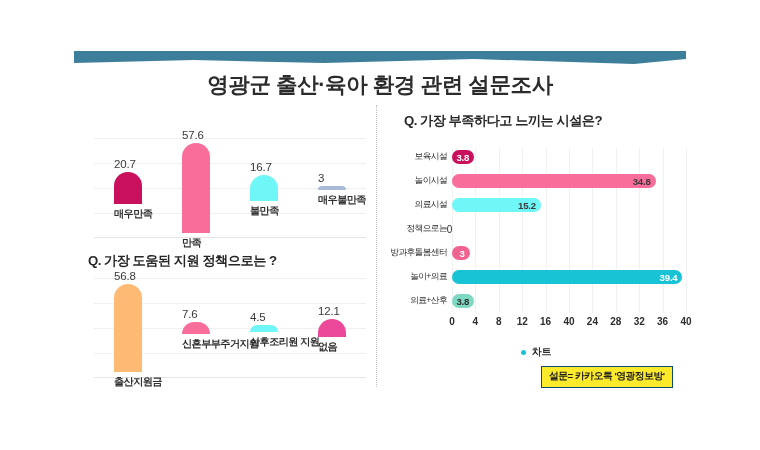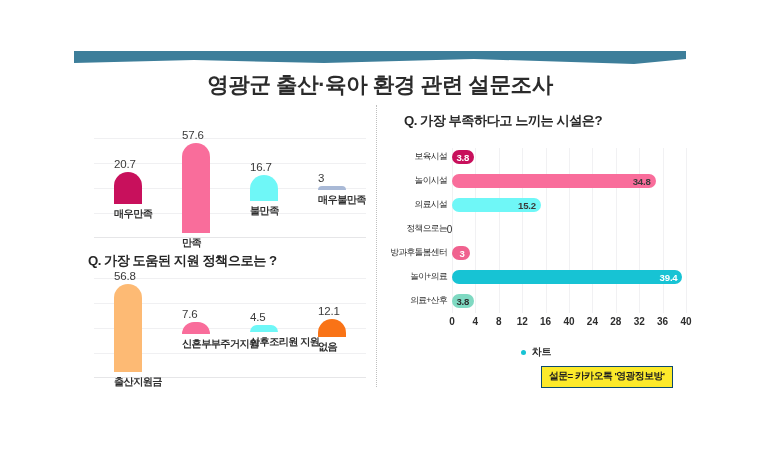--- a/index.html
+++ b/index.html
@@ -302,21 +302,21 @@
       </div>
 
       <div class="vcol">
         <div class="vbar" style="height:7%; background:#6ff7f7;">
           <span class="vval">4.5</span>
           <span class="vlabel">산후조리원 지원</span>
         </div>
       </div>
 
       <div class="vcol">
-        <div class="vbar" style="height:18.9%; background:#f97316;text-decoration:underline;">
+        <div class="vbar" style="height:18.9%; background:#ec4899;text-decoration:underline;">
           <span class="vval">12.1</span>
           <span class="vlabel">없음</span>
         </div>
       </div>
 
     </div>
   </div>
 
   <div class="q-title" id="q3">Q. 가장 부족하다고 느끼는 시설은?</div>
 

